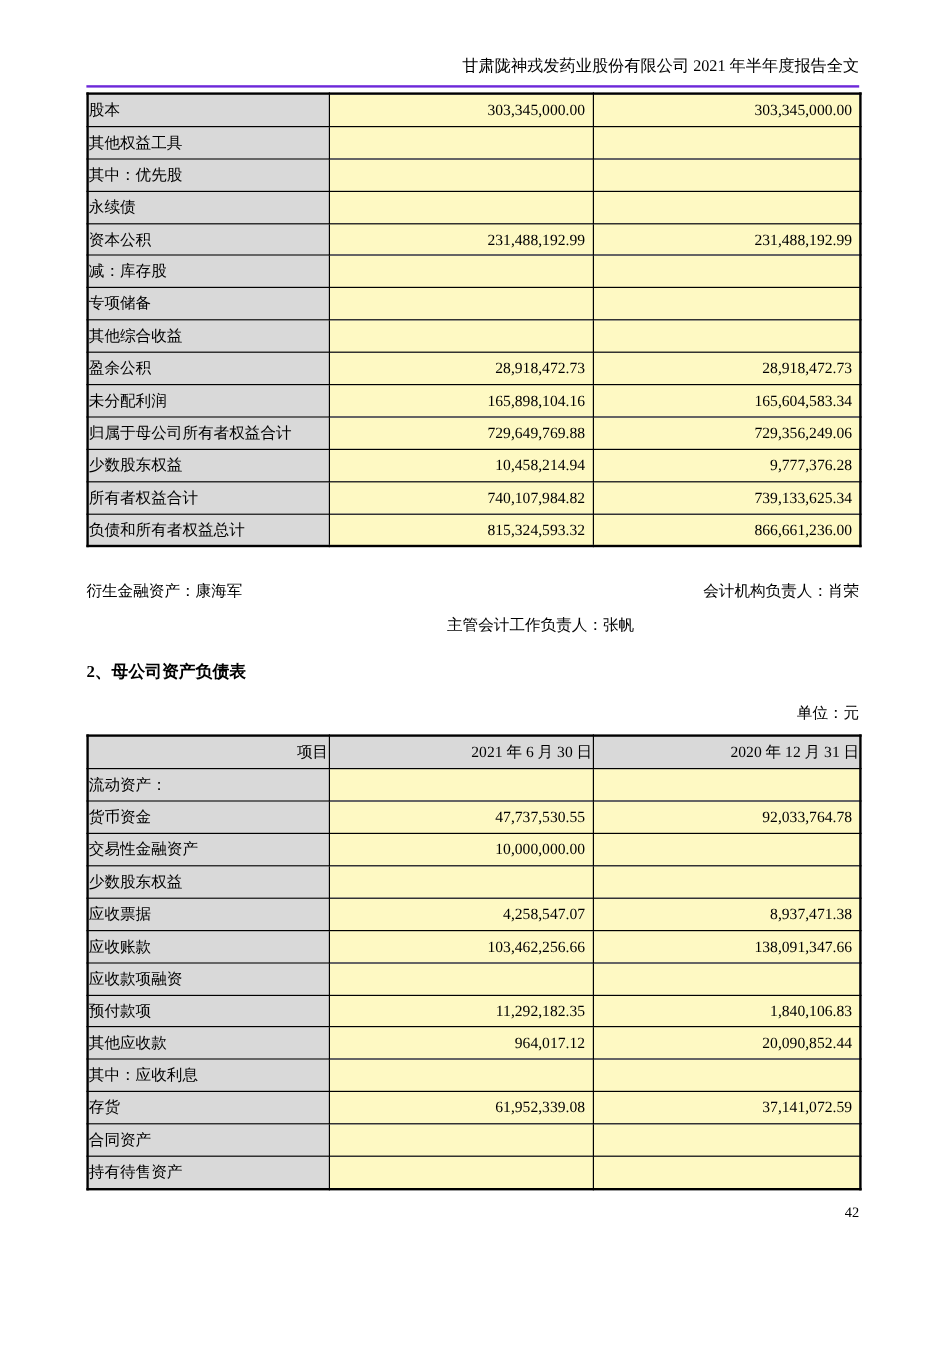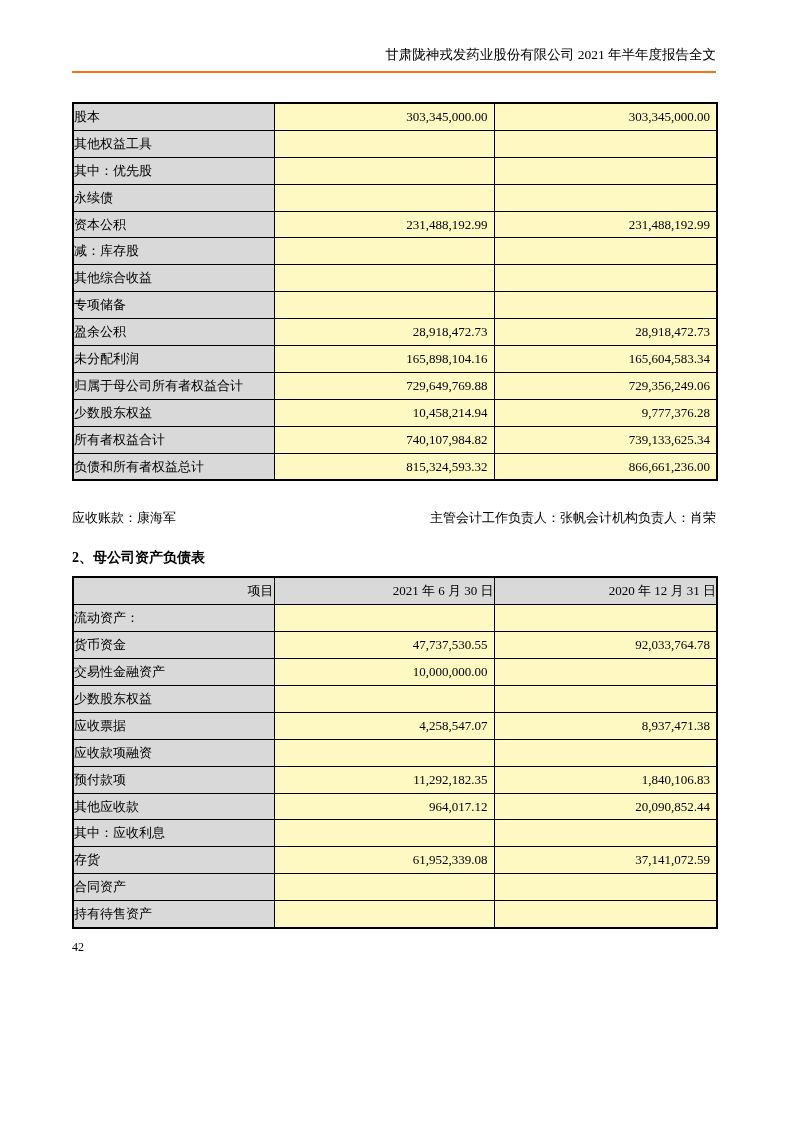--- a/index.html
+++ b/index.html
@@ -17,30 +17,30 @@
   }
   .content {
     padding: 46px 77px 0 72px;
     box-sizing: border-box;
   }
   .page-header-title {
     text-align: right;
     font-size: 13.5px;
     line-height: 18px;
     padding-bottom: 7px;
-    border-bottom: 2px solid #f97316;
+    border-bottom: 2px solid #6d28d9;
   }
   table.fin-table {
     border-collapse: collapse;
     width: 644px;
     table-layout: fixed;
     font-size: 13px;
     border: 2px solid #000000;
   }
-  .table1-wrap { margin-top: 29px; }
+  .table1-wrap { margin-top: 4px; }
   .table2-wrap { margin-top: 9px; }
   table.fin-table td, table.fin-table th {
     border: 1px solid #000000;
     height: 25.9px;
     padding: 0;
     overflow: hidden;
     white-space: nowrap;
     vertical-align: middle;
   }
   table.fin-table .label-cell {
@@ -61,37 +61,38 @@
   .indent-2 { padding-left: 42px; }
   .indent-3 { padding-left: 78px; }
   .signatures {
     display: flex;
     margin-top: 28px;
     font-size: 13px;
     line-height: 18px;
     width: 644px;
   }
   .signatures .sig-left { width: 243px; }
-  .signatures .sig-mid { flex: 1; text-align: right; }
+  .signatures .sig-mid { flex: 1; text-align: center; margin-top: 28px; }
   .signatures .sig-right { text-align: left; }
   .section-title {
     margin: 22px 0 0 0;
     font-size: 14px;
     font-weight: bold;
     line-height: 18px;
   }
   .unit-label {
     margin-top: 15px;
     text-align: right;
     font-size: 13px;
     line-height: 18px;
     width: 644px;
   }
   .page-number {
     margin-top: 11px;
+    text-align: right;
     font-size: 12px;
     width: 644px;
   }
 </style>
 </head>
 <body>
 
 <div class="content">
 
   <div class="page-header-title">甘肃陇神戎发药业股份有限公司 2021 年半年度报告全文</div>
@@ -128,26 +129,26 @@
             <td class="label-cell indent-1">资本公积</td>
             <td class="value-cell">231,488,192.99</td>
             <td class="value-cell">231,488,192.99</td>
           </tr>
           <tr>
             <td class="label-cell indent-1">减：库存股</td>
             <td class="value-cell"></td>
             <td class="value-cell"></td>
           </tr>
           <tr>
+            <td class="label-cell indent-1">专项储备</td>
+            <td class="value-cell"></td>
+            <td class="value-cell"></td>
+          </tr>
+          <tr>
             <td class="label-cell indent-1">其他综合收益</td>
-            <td class="value-cell"></td>
-            <td class="value-cell"></td>
-          </tr>
-          <tr>
-            <td class="label-cell indent-1">专项储备</td>
             <td class="value-cell"></td>
             <td class="value-cell"></td>
           </tr>
           <tr>
             <td class="label-cell indent-1">盈余公积</td>
             <td class="value-cell">28,918,472.73</td>
             <td class="value-cell">28,918,472.73</td>
           </tr>
           <tr>
             <td class="label-cell indent-1">未分配利润</td>
@@ -172,27 +173,28 @@
           <tr>
             <td class="label-cell indent-0">负债和所有者权益总计</td>
             <td class="value-cell">815,324,593.32</td>
             <td class="value-cell">866,661,236.00</td>
           </tr>
         </tbody>
     </table>
   </div>
 
   <div class="signatures">
-    <span class="sig-left">应收账款：康海军</span>
+    <span class="sig-left">衍生金融资产：康海军</span>
     <span class="sig-mid">主管会计工作负责人：张帆</span>
     <span class="sig-right">会计机构负责人：肖荣</span>
   </div>
 
   <h2 class="section-title">2、母公司资产负债表</h2>
 
+  <div class="unit-label">单位：元</div>
 
   <div class="table2-wrap">
     <table class="fin-table">
       <colgroup>
         <col style="width:201px">
         <col style="width:220px">
         <col style="width:223px">
       </colgroup>
       <thead>
         <tr>
@@ -221,20 +223,25 @@
             <td class="label-cell indent-1">少数股东权益</td>
             <td class="value-cell"></td>
             <td class="value-cell"></td>
           </tr>
           <tr>
             <td class="label-cell indent-1">应收票据</td>
             <td class="value-cell">4,258,547.07</td>
             <td class="value-cell">8,937,471.38</td>
           </tr>
           <tr>
+            <td class="label-cell indent-1">应收账款</td>
+            <td class="value-cell">103,462,256.66</td>
+            <td class="value-cell">138,091,347.66</td>
+          </tr>
+          <tr>
             <td class="label-cell indent-1">应收款项融资</td>
             <td class="value-cell"></td>
             <td class="value-cell"></td>
           </tr>
           <tr>
             <td class="label-cell indent-1">预付款项</td>
             <td class="value-cell">11,292,182.35</td>
             <td class="value-cell">1,840,106.83</td>
           </tr>
           <tr>

